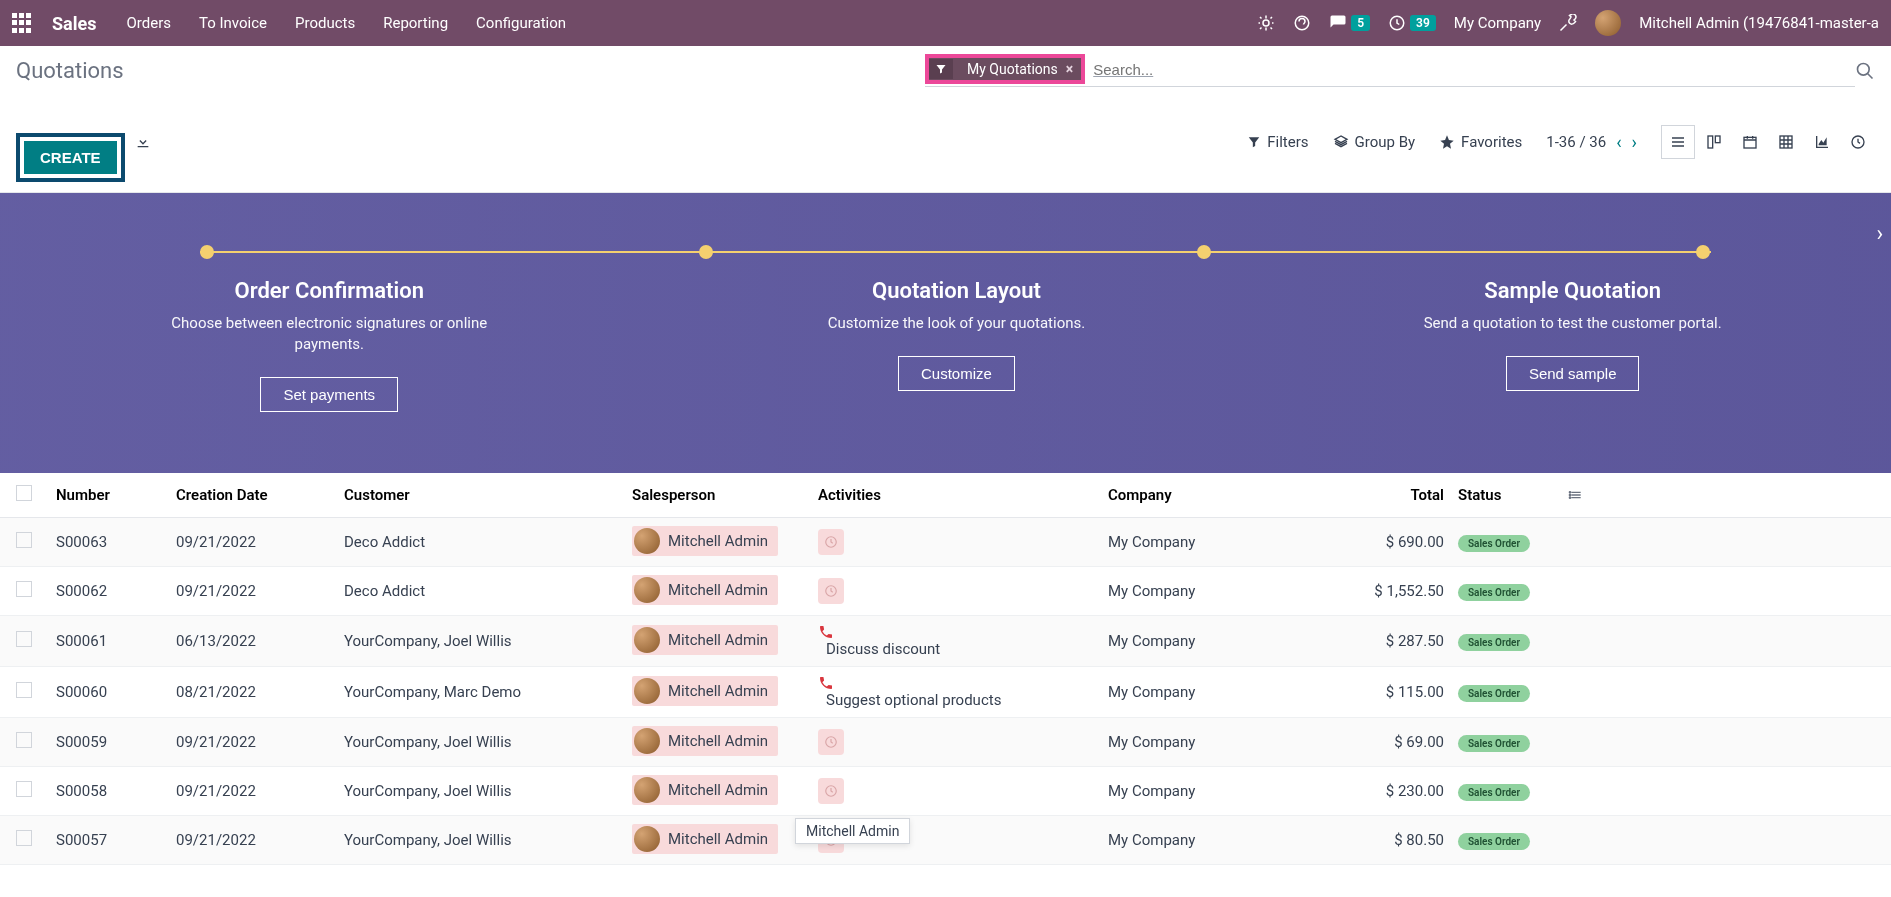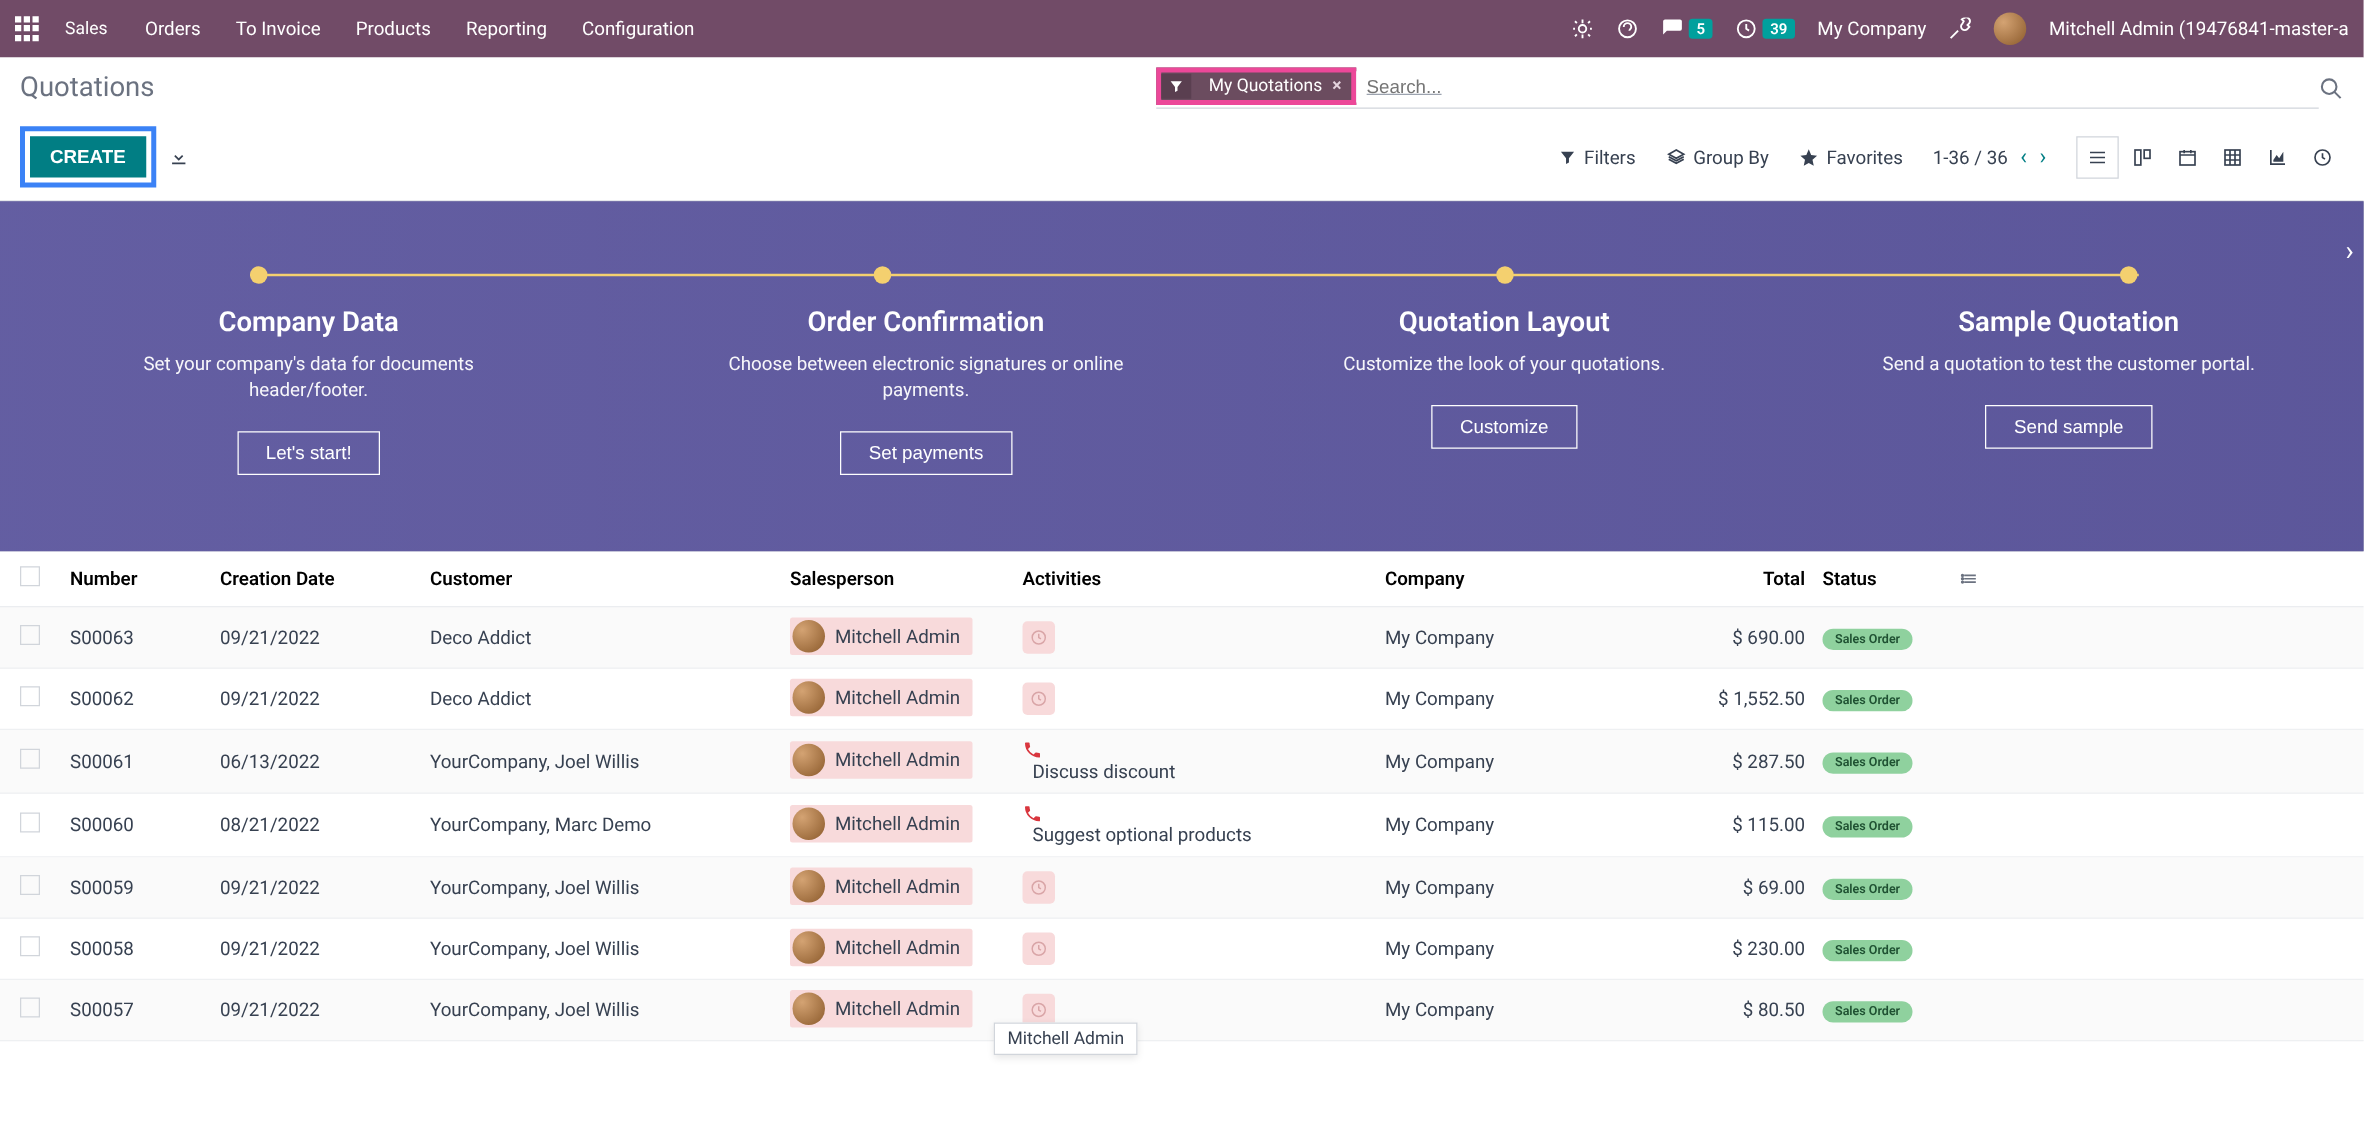--- a/index.html
+++ b/index.html
@@ -2,21 +2,21 @@
 <html><head>
 <meta charset="utf-8">
 <style>
 * { box-sizing: border-box; margin: 0; padding: 0; }
 body { font-family: -apple-system, BlinkMacSystemFont, "Segoe UI", Roboto, sans-serif; font-size: 14px; color: #374151; width: 1891px; height: 897px; overflow: hidden; position: relative; }
 
 
 .topnav { background: #714B67; color: #fff; height: 46px; display: flex; align-items: center; padding: 0 12px; gap: 20px; }
 .apps-icon { width: 20px; height: 20px; display: inline-flex; flex-wrap: wrap; gap: 2px; }
 .apps-icon span { width: 5px; height: 5px; background: #fff; }
-.brand { font-size: 14px; font-weight: 400; margin-right: 10px; }
+.brand { font-size: 18px; font-weight: 700; margin-right: 10px; }
 .nav-menu { display: flex; gap: 28px; flex: 1; }
 .nav-menu a { color: #fff; text-decoration: none; font-size: 15px; }
 .nav-right { display: flex; align-items: center; gap: 18px; color: #fff; font-size: 15px; }
 .nav-right .icon { width: 18px; height: 18px; display: inline-flex; align-items: center; justify-content: center; }
 .badge-chip { background: #00A09D; color: #fff; border-radius: 3px; padding: 1px 6px; font-size: 12px; font-weight: 600; }
 .avatar { width: 26px; height: 26px; border-radius: 50%; background: radial-gradient(circle at 30% 30%, #d4a373, #8b5a2b); display: inline-block; }
 
 
 .cp { background: #fff; border-bottom: 1px solid #e5e7eb; padding: 8px 16px 0 16px; }
 .cp-row1 { display: flex; align-items: center; justify-content: space-between; padding-bottom: 8px; }
@@ -25,21 +25,21 @@
 .filter-chip { background: #6B4C5F; color: #fff; border: 4px solid #ec4899; display: inline-flex; align-items: center; padding: 3px 8px; gap: 8px; font-size: 14px; }
 .filter-chip .close-x { cursor: pointer; color: #e5d3de; font-weight: bold; }
 .filter-chip-icon { background: #5a3f50; padding: 4px 6px; margin: -3px 6px -3px -8px; display: inline-flex; }
 .search-input { flex: 1; border: none; outline: none; padding: 4px 8px; font-size: 15px; color: #9ca3af; text-decoration: underline; }
 .search-underline { border-bottom: 1px solid #d1d5db; display: flex; align-items: center; flex: 1; padding-bottom: 2px; }
 .search-icon-right { color: #6b7280; font-size: 18px; }
 
 .cp-row2 { display: flex; align-items: center; justify-content: space-between; padding: 6px 0 10px 0; }
 .cp-left { display: flex; align-items: center; gap: 10px; }
 .btn-create { background: #017E84; color: #fff; border: none; padding: 8px 16px; font-size: 15px; font-weight: 600; cursor: pointer; }
-.highlight-red { border: 4px solid #3b82f6; padding: 4px; display: inline-block; }
+.highlight-red { border: 4px solid #0c4a6e; padding: 4px; display: inline-block; margin-top: 32px; }
 .icon-download { color: #374151; font-size: 16px; cursor: pointer; }
 .cp-right { display: flex; align-items: center; gap: 24px; }
 .tool-btn { display: inline-flex; align-items: center; gap: 6px; color: #374151; cursor: pointer; font-size: 15px; }
 .pager { color: #374151; font-size: 15px; display: flex; align-items: center; gap: 10px; }
 .pager-arrows { color: #017E84; font-size: 18px; display: flex; gap: 10px; }
 .view-switch { display: flex; gap: 2px; align-items: center; }
 .view-btn { width: 34px; height: 34px; display: inline-flex; align-items: center; justify-content: center; color: #374151; cursor: pointer; border: 1px solid transparent; }
 .view-btn.active { border: 1px solid #d1d5db; background: #fff; }
 
 
@@ -242,25 +242,20 @@
 <div class="onboard">
   <span class="onboard-close">›</span>
   <div class="step-line">
     <span class="step-dot" style="left:0%"></span>
     <span class="step-dot" style="left:33%"></span>
     <span class="step-dot" style="left:66%"></span>
     <span class="step-dot" style="left:99%"></span>
   </div>
   <div class="steps">
     <div class="step">
-      <h3>Company Data</h3>
-      <p>Set your company's data for documents header/footer.</p>
-      <button>Let's start!</button>
-    </div>
-    <div class="step">
       <h3>Order Confirmation</h3>
       <p>Choose between electronic signatures or online payments.</p>
       <button>Set payments</button>
     </div>
     <div class="step">
       <h3>Quotation Layout</h3>
       <p>Customize the look of your quotations.</p>
       <button>Customize</button>
     </div>
     <div class="step">

